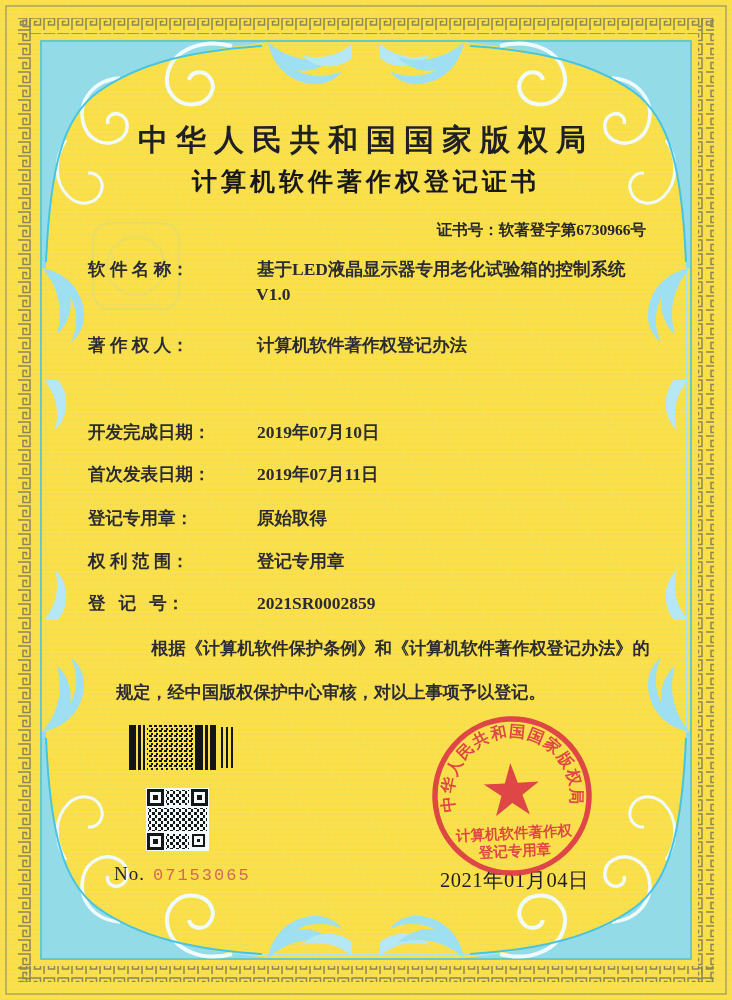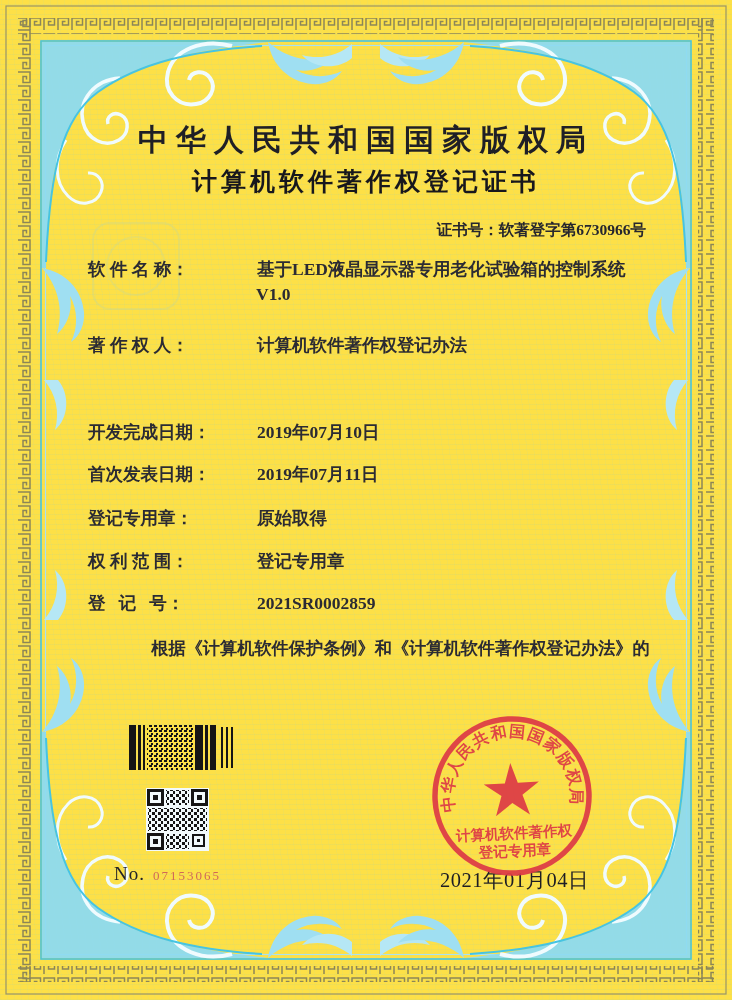--- a/index.html
+++ b/index.html
@@ -31,22 +31,22 @@
   }
   .row{left:88px;width:580px;font-size:17.5px;font-weight:bold;line-height:1.55;}
   .row .lbl{position:absolute;left:0;top:0;white-space:pre;}
   .row .val{position:absolute;left:127px;top:0;white-space:pre;width:440px;margin-left:42px;}
   .val2{left:215px;font-size:17.5px;font-weight:bold;margin-left:41px;}
   .stmt{left:96px;width:562px;font-size:17.2px;font-weight:700;line-height:1.5;white-space:pre;margin-left:20px;}
   .indent{text-indent:2.05em;}
   .serial-line{left:114px;top:863px;font-size:19px;}
   .serial-prefix{color:#222228;letter-spacing:1px;}
   .serial-num{
-    color:#c9545c;font-family:Liberation Serif, serif;
-    font-size:13px;letter-spacing:2px;margin-left:8px;opacity:0.85;
+    color:#c9545c;font-family:Liberation Mono, monospace;
+    font-size:17px;letter-spacing:2px;margin-left:8px;opacity:0.85;
   }
   .issue-date{
     left:440px;top:866px;font-size:20.5px;font-weight:normal;color:#1d1d24;letter-spacing:0.5px;z-index:1;
   }
   .seal-svg{position:absolute;left:428px;top:712px;z-index:2;opacity:0.92;}
   .watermark{
     position:absolute;left:92px;top:222px;width:84px;height:84px;
     border:2px solid rgba(150,208,218,0.30);border-radius:18px;opacity:0.6;
   }
   .watermark::after{
@@ -127,20 +127,21 @@
     <span class="lbl">权 利 范 围：</span>
     <span class="val">登记专用章</span>
   </div>
 
   <div class="abs row" style="top:590px">
     <span class="lbl">登   记   号：</span>
     <span class="val">2021SR0002859</span>
   </div>
 
   <div class="abs stmt indent" style="top:636px">根据《计算机软件保护条例》和《计算机软件著作权登记办法》的</div>
+  <div class="abs stmt" style="top:680px">规定，经中国版权保护中心审核，对以上事项予以登记。</div>
 
   <svg class="abs" style="left:129px;top:725px" width="124" height="45" viewBox="0 0 124 45">
     <defs>
       <pattern id="bcn" width="5" height="5" patternUnits="userSpaceOnUse">
         <rect x="0" y="0" width="3" height="2" fill="#151515"></rect>
         <rect x="2" y="3" width="2" height="2" fill="#151515"></rect>
       </pattern>
     </defs>
     <rect x="0" y="0" width="7" height="45" fill="#151515"></rect>
     <rect x="9" y="0" width="3" height="45" fill="#151515"></rect>

